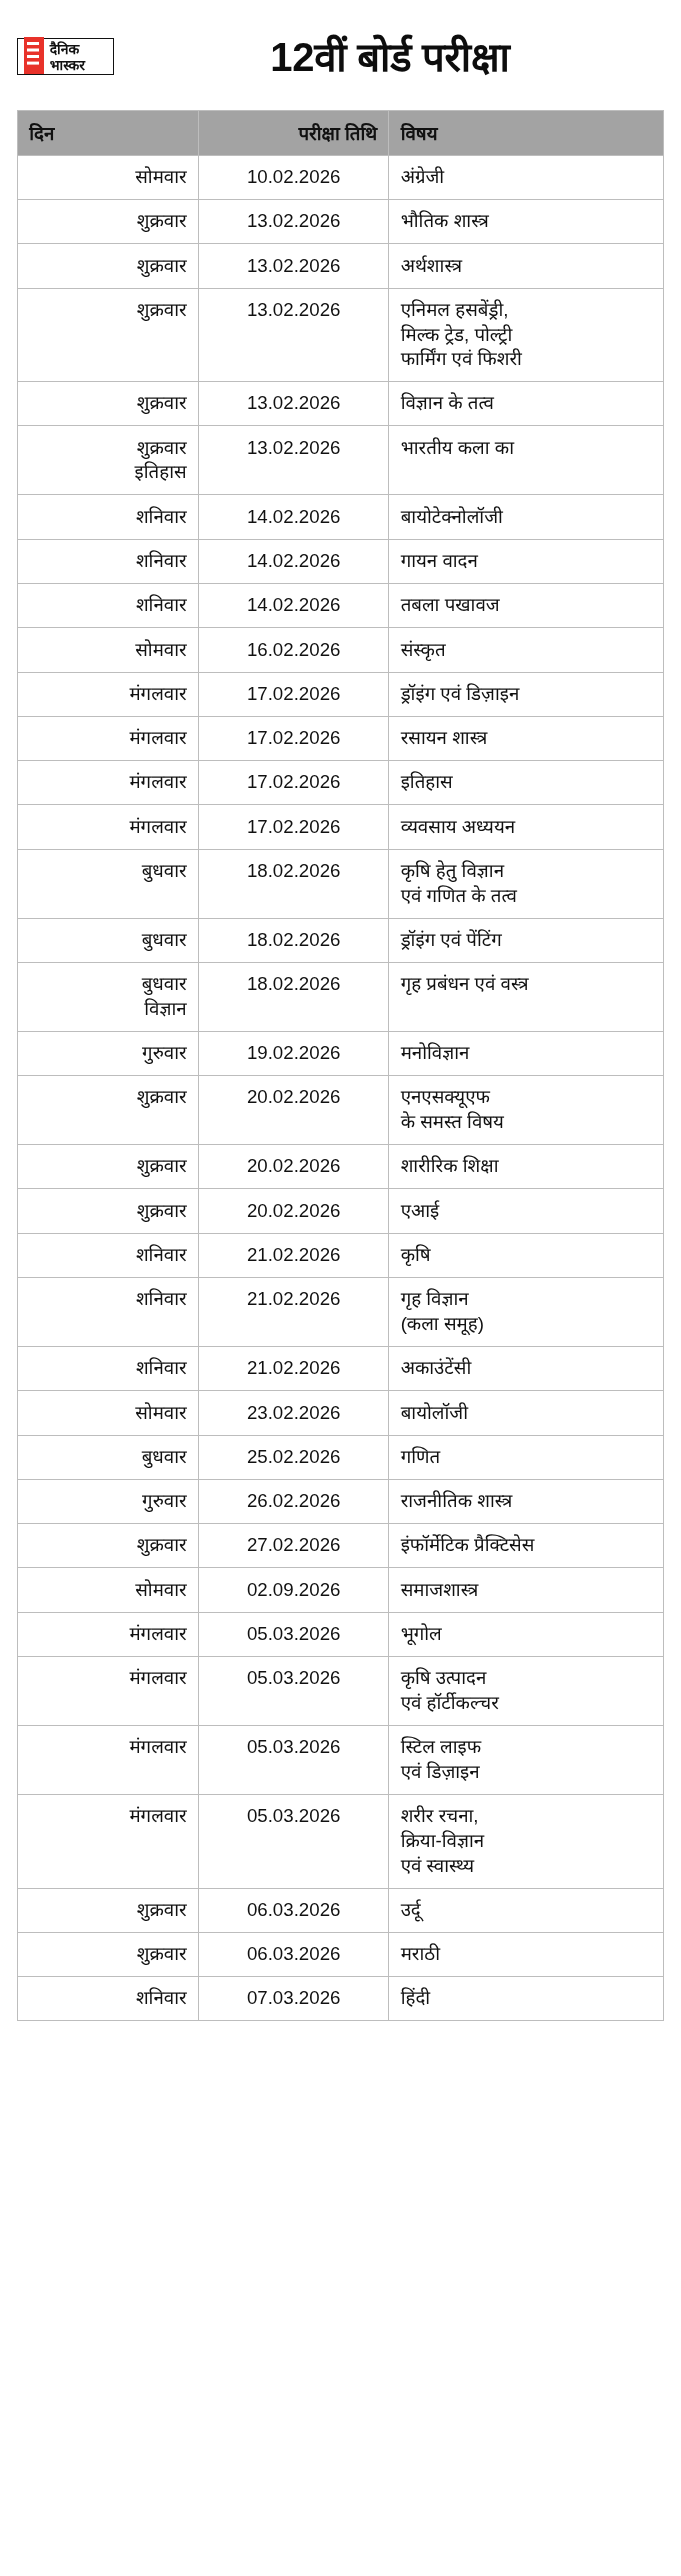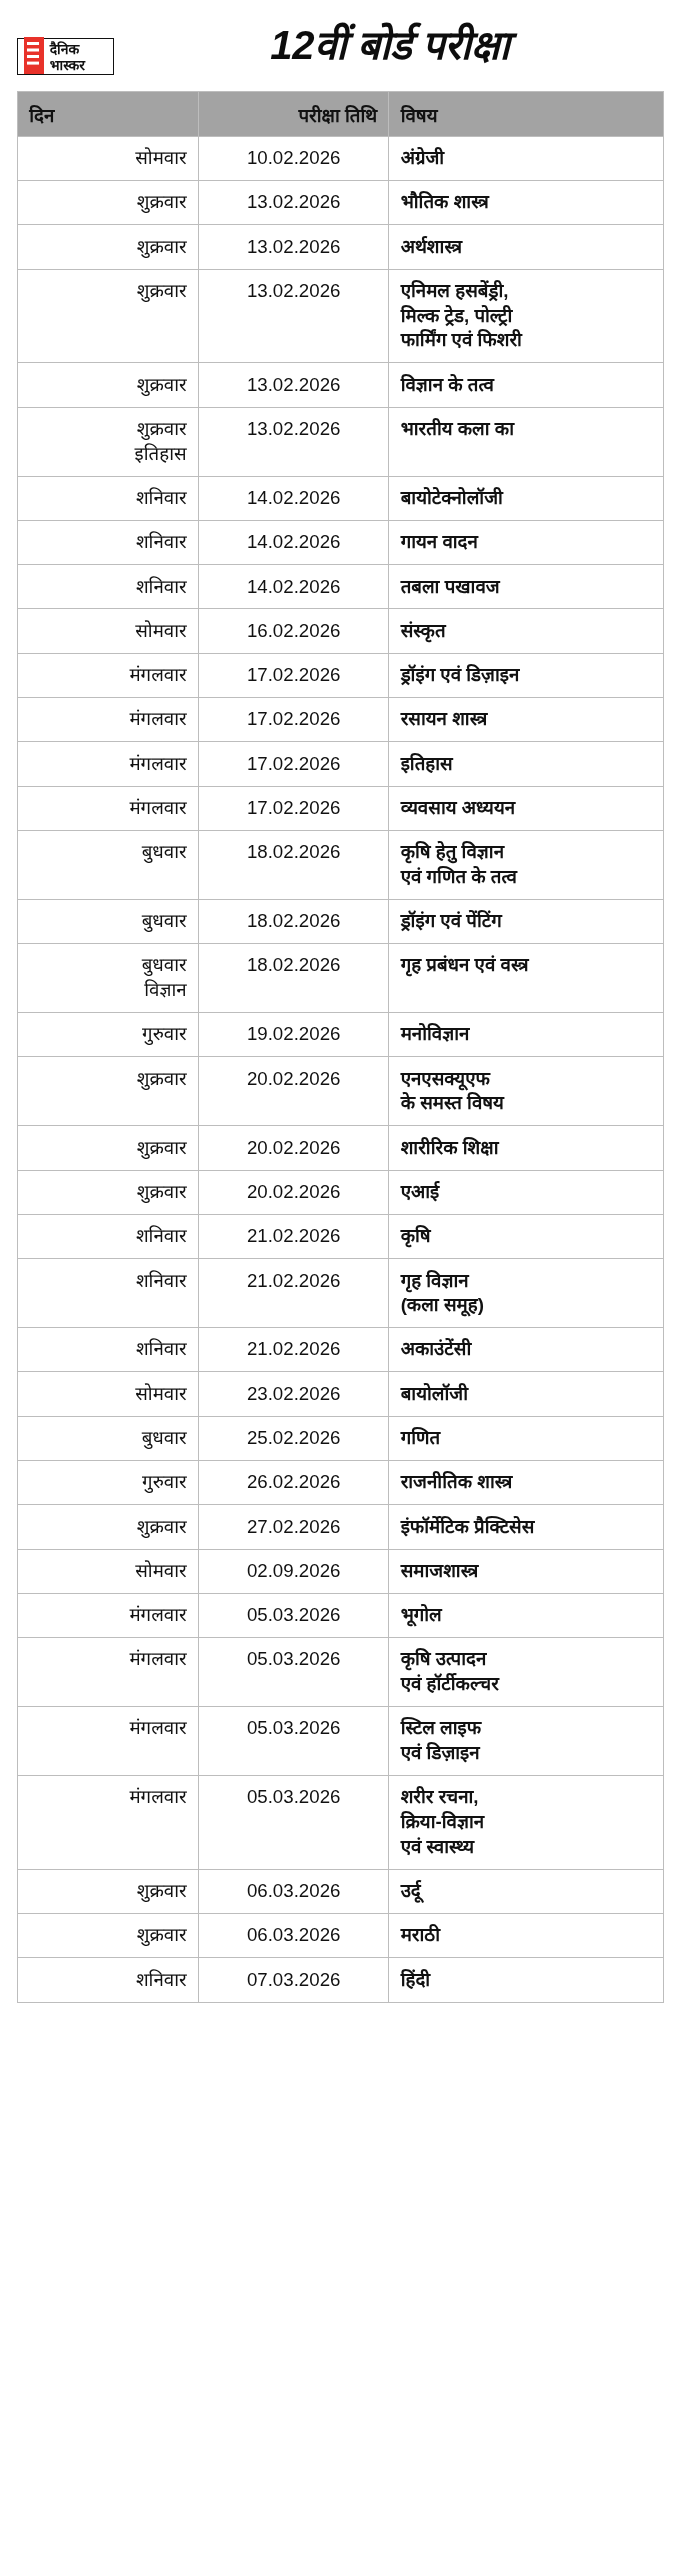--- a/index.html
+++ b/index.html
@@ -63,22 +63,21 @@
     flex: 1;
     text-align: center;
     padding-left: 1.9px;
   }
   .title {
     font-size: 40px;
     font-weight: bold;
     line-height: 1.22;
     letter-spacing: -0.3px;
     color: #0d0d0d;
-    margin: 0;
-    font-style: italic;
+    margin: 12px;
   }
   
   .table-wrap {
     padding: 7.5px 17px 0 17px;
     box-sizing: border-box;
   }
   table.timetable {
     width: 100%;
     border-collapse: collapse;
     table-layout: fixed;
@@ -109,21 +108,20 @@
   table.timetable td.td-date {
     text-align: center;
     white-space: nowrap;
   }
   table.timetable td.td-day {
     white-space: pre-line;
     text-align: right;
   }
   table.timetable td.td-subj {
     white-space: pre-line;
-    font-weight: bold;
   }
 </style>
 </head>
 <body>
 
 <div class="page">
 
   <div class="header">
     <div class="logo">
       <div class="logo-mark"></div>

